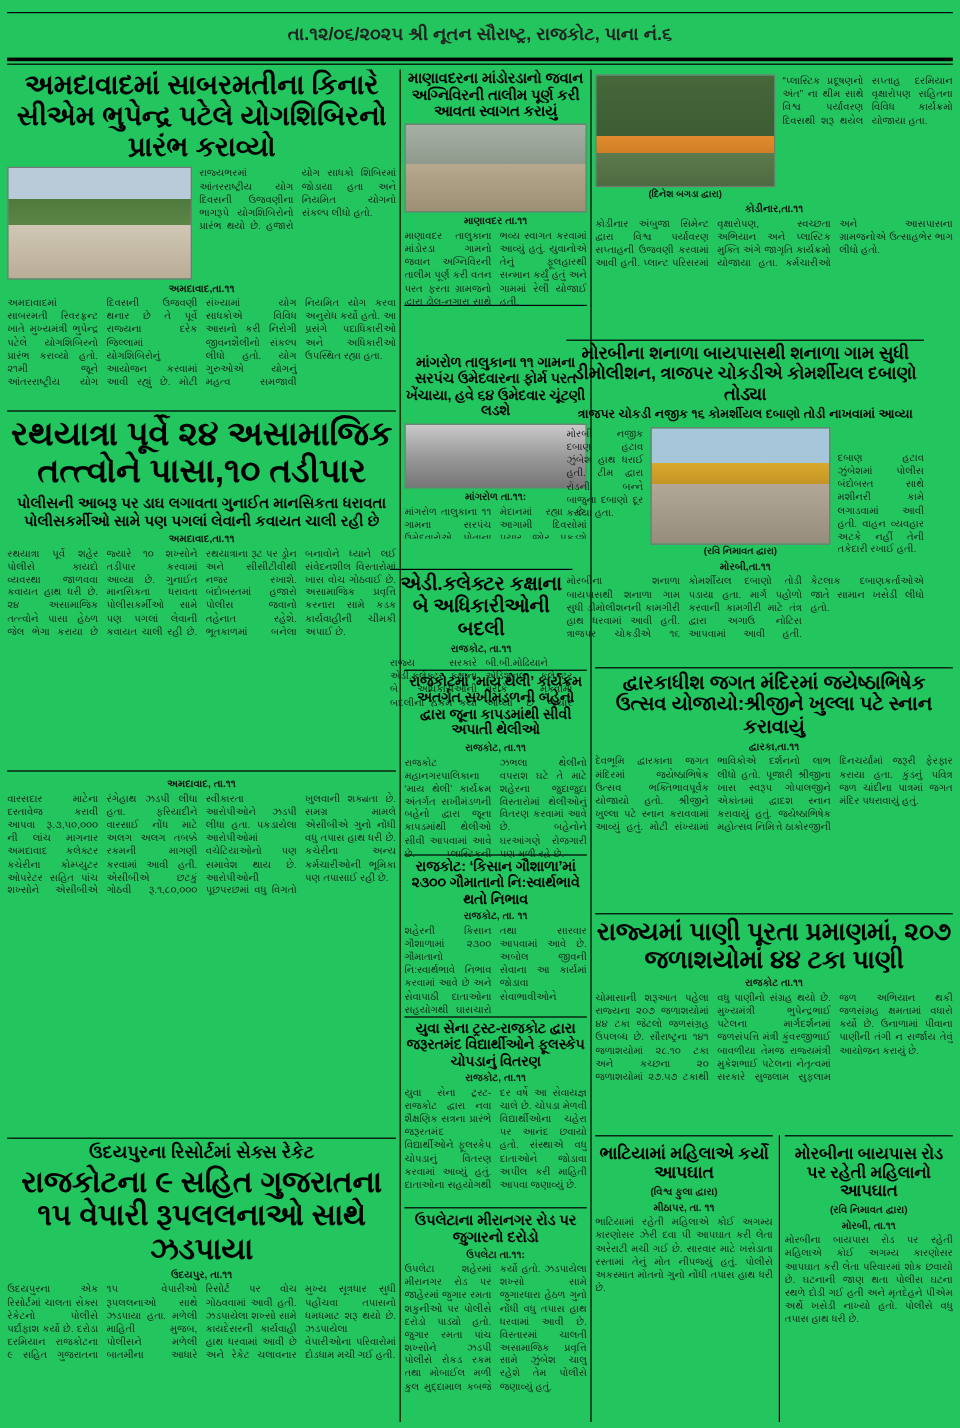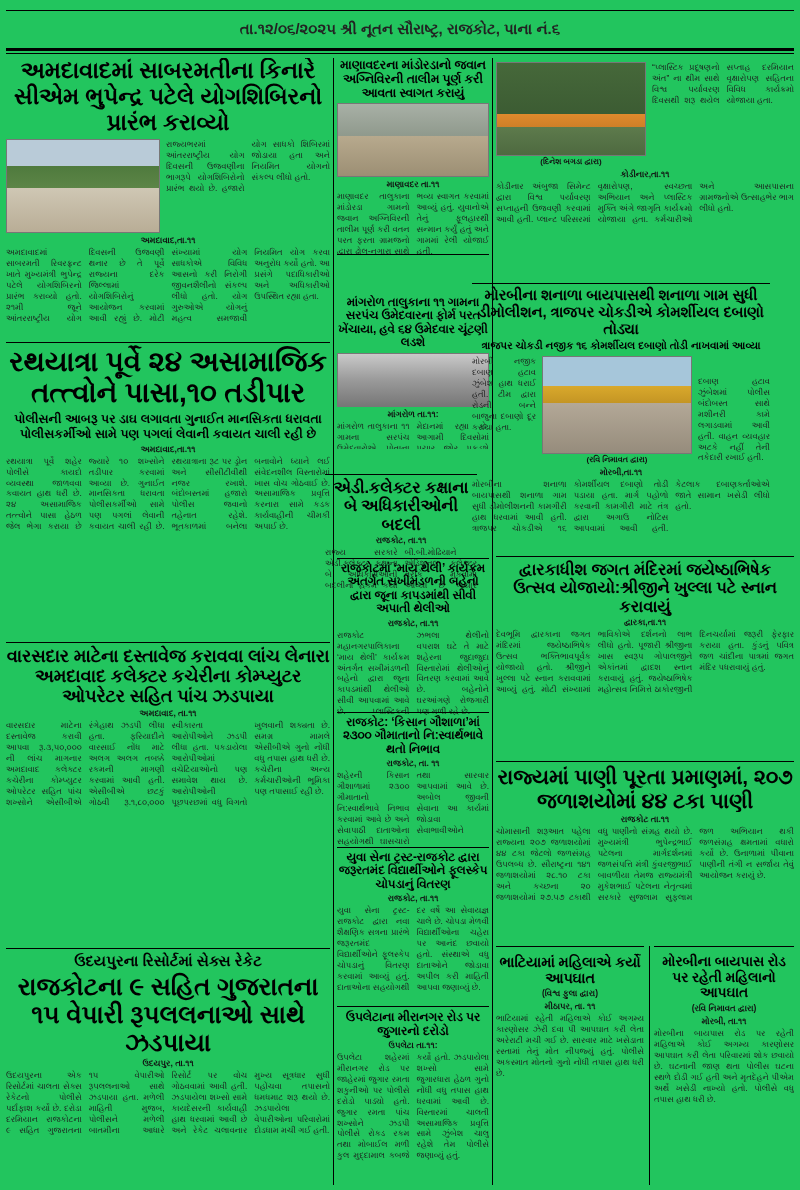--- a/index.html
+++ b/index.html
@@ -54,21 +54,20 @@
   </div>
 
   <div class="art topline" style="top:342px;left:6px;width:324px;height:298px;">
     <div class="hl" style="font-size:28px;">રથયાત્રા પૂર્વે ૨૪ અસામાજિક તત્ત્વોને પાસા,૧૦ તડીપાર</div>
     <div class="sub" style="font-size:12.5px;margin-top:3px;">પોલીસની આબરૂ પર ડાઘ લગાવતા ગુનાઈત માનસિકતા ધરાવતા પોલીસકર્મીઓ સામે પણ પગલાં લેવાની કવાયત ચાલી રહી છે</div>
     <div class="dl">અમદાવાદ,તા.૧૧</div>
     <div class="bd c4" style="height:185px;">રથયાત્રા પૂર્વે શહેર પોલીસે કાયદો વ્યવસ્થા જાળવવા કવાયત હાથ ધરી છે. ૨૪ અસામાજિક તત્ત્વોને પાસા હેઠળ જેલ ભેગા કરાયા છે જ્યારે ૧૦ શખ્સોને તડીપાર કરવામાં આવ્યા છે. ગુનાઈત માનસિકતા ધરાવતા પોલીસકર્મીઓ સામે પણ પગલાં લેવાની કવાયત ચાલી રહી છે. રથયાત્રાના રૂટ પર ડ્રોન અને સીસીટીવીથી નજર રખાશે. બંદોબસ્તમાં હજારો પોલીસ જવાનો તહેનાત રહેશે. ભૂતકાળમાં બનેલા બનાવોને ધ્યાને લઈ સંવેદનશીલ વિસ્તારોમાં ખાસ વોચ ગોઠવાઈ છે. અસામાજિક પ્રવૃત્તિ કરનારા સામે કડક કાર્યવાહીની ચીમકી અપાઈ છે.</div>
   </div>
 
   <div class="art topline" style="top:642px;left:6px;width:324px;height:303px;">
-    <div class="hl" style="font-size:18px;">વારસદાર માટેના દસ્તાવેજ કરાવવા લાંચ લેનારા અમદાવાદ કલેક્ટર કચેરીના કોમ્પ્યુટર ઓપરેટર સહિત પાંચ ઝડપાયા</div>
     <div class="dl">અમદાવાદ, તા.૧૧</div>
     <div class="bd c4" style="height:248px;">વારસદાર માટેના દસ્તાવેજ કરાવી આપવા રૂ.૩,૫૦,૦૦૦ ની લાંચ માગનાર અમદાવાદ કલેક્ટર કચેરીના કોમ્પ્યુટર ઓપરેટર સહિત પાંચ શખ્સોને એસીબીએ રંગેહાથ ઝડપી લીધા હતા. ફરિયાદીને વારસાઈ નોંધ માટે અલગ અલગ તબક્કે રકમની માગણી કરવામાં આવી હતી. એસીબીએ છટકું ગોઠવી રૂ.૧,૮૦,૦૦૦ સ્વીકારતા આરોપીઓને ઝડપી લીધા હતા. પકડાયેલા આરોપીઓમાં વચેટિયાઓનો પણ સમાવેશ થાય છે. આરોપીઓની પૂછપરછમાં વધુ વિગતો ખુલવાની શક્યતા છે. સમગ્ર મામલે એસીબીએ ગુનો નોંધી વધુ તપાસ હાથ ધરી છે. કચેરીના અન્ય કર્મચારીઓની ભૂમિકા પણ તપાસાઈ રહી છે.</div>
   </div>
 
   <div class="art topline" style="top:948px;left:6px;width:324px;height:237px;">
     <div class="kicker" style="font-size:15px;">ઉદયપુરના રિસોર્ટમાં સેક્સ રેકેટ</div>
     <div class="hl" style="font-size:25px;margin-top:2px;">રાજકોટના ૯ સહિત ગુજરાતના ૧૫ વેપારી રૂપલલનાઓ સાથે ઝડપાયા</div>
     <div class="dl">ઉદયપુર, તા.૧૧</div>
     <div class="bd c4" style="height:150px;">ઉદયપુરના એક રિસોર્ટમાં ચાલતા સેક્સ રેકેટનો પોલીસે પર્દાફાશ કર્યો છે. દરોડા દરમિયાન રાજકોટના ૯ સહિત ગુજરાતના ૧૫ વેપારીઓ રૂપલલનાઓ સાથે ઝડપાયા હતા. મળેલી માહિતી મુજબ, પોલીસને મળેલી બાતમીના આધારે રિસોર્ટ પર વોચ ગોઠવવામાં આવી હતી. ઝડપાયેલા શખ્સો સામે કાયદેસરની કાર્યવાહી હાથ ધરવામાં આવી છે અને રેકેટ ચલાવનાર મુખ્ય સૂત્રધાર સુધી પહોંચવા તપાસનો ધમધમાટ શરૂ થયો છે. ઝડપાયેલા વેપારીઓના પરિવારોમાં દોડધામ મચી ગઈ હતી.</div>
   </div>

